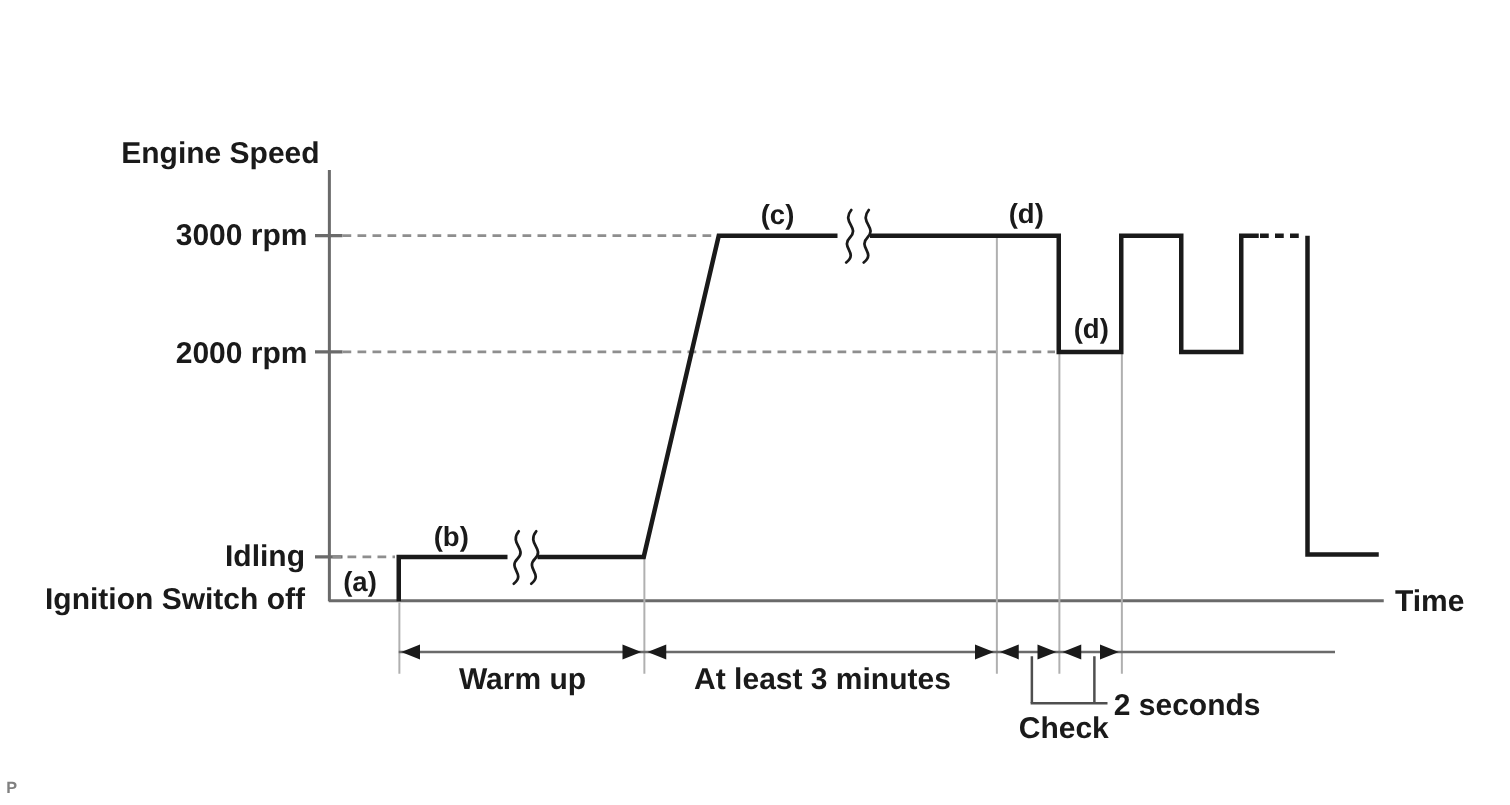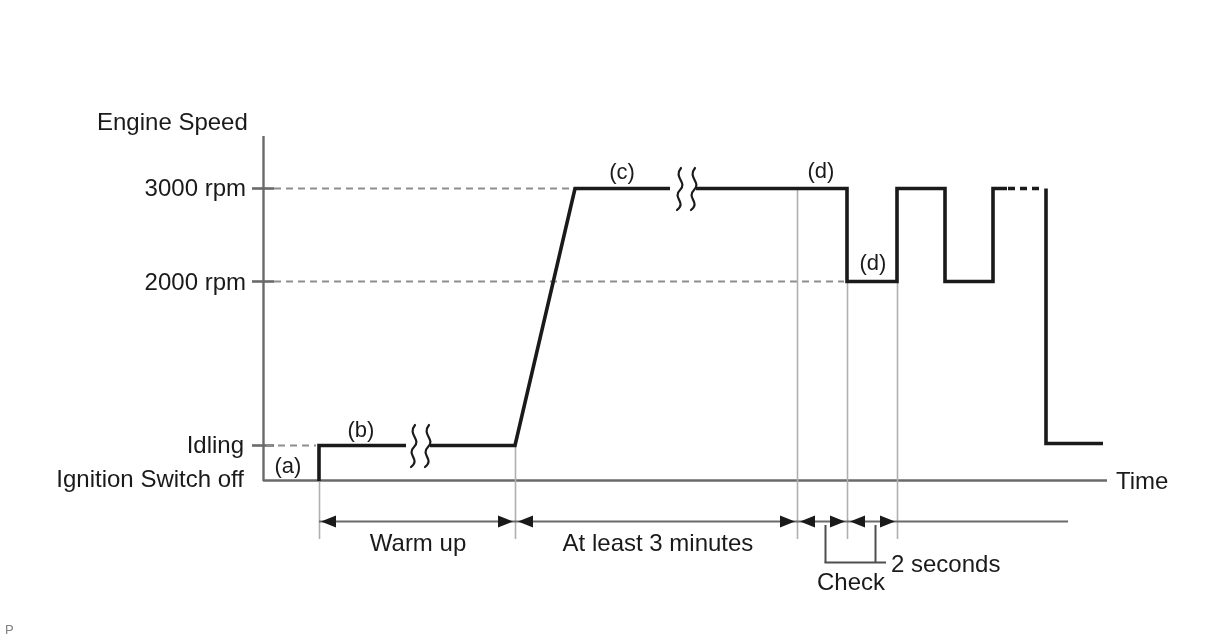--- a/index.html
+++ b/index.html
@@ -8,20 +8,21 @@
     background: var(--background, #ffffff);
     width: 1208px;
     height: 644px;
     overflow: hidden;
   }
   .stage {
     position: relative;
     width: 1028px;
     height: 644px;
     background: var(--background, #ffffff);
+    font-weight: bold;
   }
   svg { display: block; }
   text {
     font-family: "Liberation Sans", "DejaVu Sans", sans-serif;
     fill: var(--text, #1a1a1a);
     font-size: 24px;
   }
   .pt-label { font-size: 22px; }
   .footnote { font-size: 13px; fill: var(--footnote, #808080); }
   .anchor-end { text-anchor: end; }

